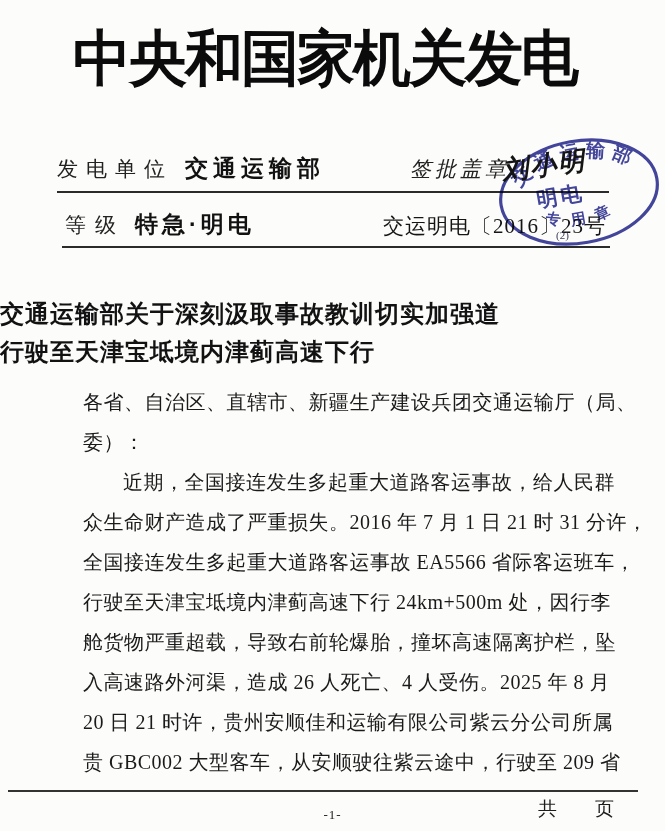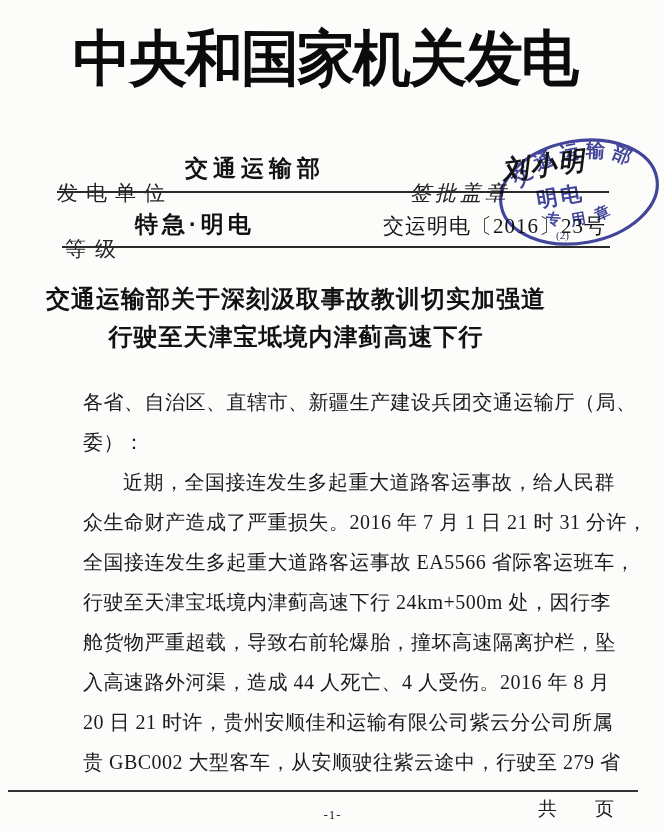--- a/index.html
+++ b/index.html
@@ -13,21 +13,21 @@
   .masthead {
     position:absolute; top:20px; left:0; width:650px;
     text-align:center; font-size:58px; font-weight:900;
     letter-spacing:-2px; color:#0b0b0b;
     font-family:"Liberation Serif","DejaVu Serif",serif;
     transform:scaleY(1.04);
   }
   
   .meta-label {
     position:absolute; font-size:21px; letter-spacing:8px; color:#222;
-    font-family:"Liberation Serif",serif; white-space:nowrap;margin-top:24px;
+    font-family:"Liberation Serif",serif; white-space:nowrap;
   }
   .meta-value-bold {
     position:absolute; font-size:23px; font-weight:bold; letter-spacing:5px;
     color:#111; font-family:"Liberation Sans",sans-serif; white-space:nowrap;
   }
   .doc-number {
     position:absolute; left:383px; top:212px; font-size:21px; letter-spacing:1px;
     color:#151515; white-space:nowrap; font-family:"Liberation Serif",serif;
   }
   .doc-number-note {
@@ -42,22 +42,22 @@
     font-style:italic; color:#141414; letter-spacing:2px; white-space:nowrap;
     transform:rotate(-7deg); font-family:"Liberation Serif",serif; z-index:3;
   }
   
   .stamp {
     position:absolute; left:494px; top:136px; width:170px; height:112px;
     transform:rotate(-10deg); mix-blend-mode:multiply; opacity:.9; z-index:2;
   }
   
   .doc-title {
-    position:absolute; top:282px; left:0; width:592px; text-align:center;
-    font-family:Liberation Mono, monospace; font-weight:bold; color:#121212;
+    position:absolute; top:295px; left:0; width:592px; 
+    font-family:Liberation Sans, sans-serif; font-weight:bold; color:#121212;
   }
   .doc-title .t-line { height:38px; line-height:38px; font-size:24px; letter-spacing:1px; white-space:nowrap; }
   
   .body-text { position:absolute; left:55px; top:382px; width:565px; }
   .body-line {
     height:40px; line-height:40px; font-size:20px; color:#1a1a1a;
     white-space:pre; letter-spacing:0.5px; font-family:"Liberation Serif",serif;margin-left:28px;
   }
   .body-line.indent { text-indent:40px; }
   
@@ -113,23 +113,23 @@
   </div>
 
   <div class="body-text">
       <div class="body-line">各省、自治区、直辖市、新疆生产建设兵团交通运输厅（局、</div>
       <div class="body-line">委）：</div>
       <div class="body-line indent">近期，全国接连发生多起重大道路客运事故，给人民群</div>
       <div class="body-line">众生命财产造成了严重损失。2016 年 7 月 1 日 21 时 31 分许，</div>
       <div class="body-line">全国接连发生多起重大道路客运事故 EA5566 省际客运班车，</div>
       <div class="body-line">行驶至天津宝坻境内津蓟高速下行 24km+500m 处，因行李</div>
       <div class="body-line">舱货物严重超载，导致右前轮爆胎，撞坏高速隔离护栏，坠</div>
-      <div class="body-line">入高速路外河渠，造成 44 人死亡、4 人受伤。2016 年 8 月</div>
+      <div class="body-line">入高速路外河渠，造成 26 人死亡、4 人受伤。2025 年 8 月</div>
       <div class="body-line">20 日 21 时许，贵州安顺佳和运输有限公司紫云分公司所属</div>
-      <div class="body-line">贵 GBC002 大型客车，从安顺驶往紫云途中，行驶至 279 省</div>
+      <div class="body-line">贵 GBC002 大型客车，从安顺驶往紫云途中，行驶至 209 省</div>
     </div>
 
   <div class="rule footer-rule"></div>
   <span class="footer-char footer-gong">共</span>
   <span class="footer-char footer-ye">页</span>
   <div class="page-number">-1-</div>
 
 </div>
 
 </body></html>

